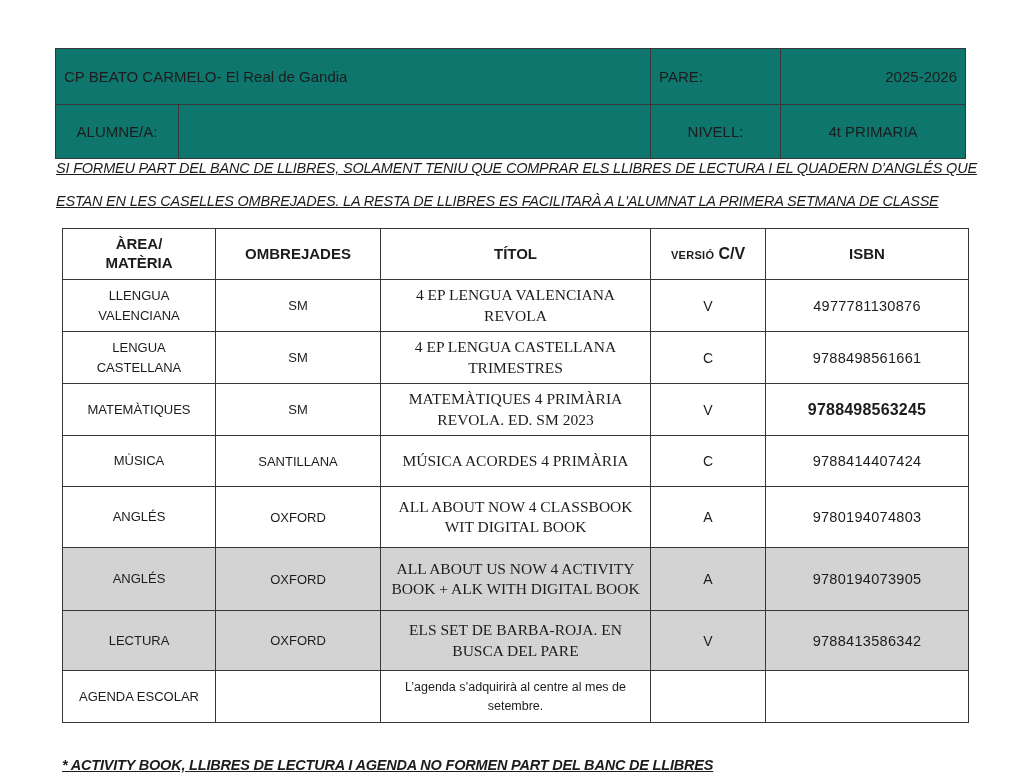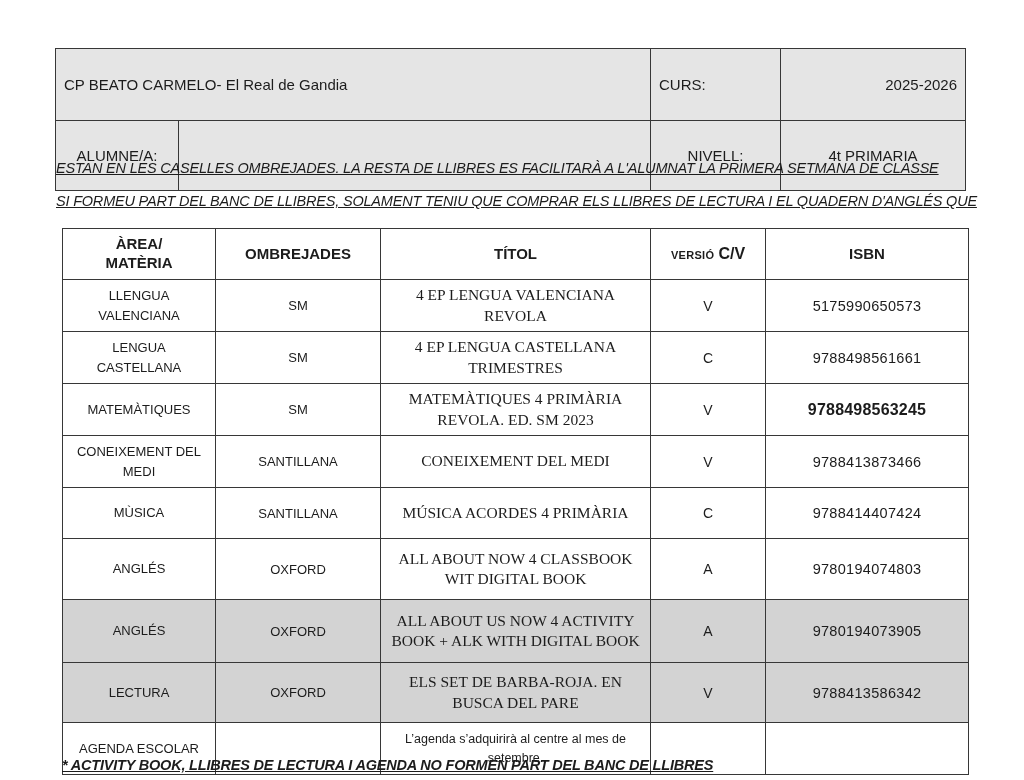--- a/index.html
+++ b/index.html
@@ -1,21 +1,21 @@
 <!DOCTYPE html>
 <html><head>
 <meta charset="utf-8">
 <style>
   html,body{margin:0;padding:0;background:#ffffff;}
   body{width:1024px;height:780px;font-family:"Liberation Sans",sans-serif;color:#1c1c1c;}
   .page{position:relative;width:1024px;height:780px;background:#fff;overflow:hidden;}
 
   
   .top-table{position:absolute;left:55px;top:48px;width:910px;border-collapse:collapse;table-layout:fixed;}
-  .top-table td{border:1.5px solid #373737;font-size:15px;padding:12px 8px;vertical-align:middle;background:#e5e5e5;}
+  .top-table td{border:1.5px solid #373737;font-size:15px;padding:4px 8px;vertical-align:middle;background:#0f766e;}
   .top-table tr:first-child td{height:47px;}
   .top-table tr:last-child td{height:45px;text-align:center;}
   .t-right{text-align:right;padding-right:12px;}
 
   
   .notice{position:absolute;left:56px;top:152px;width:912px;font-style:italic;font-size:14.5px;line-height:33px;letter-spacing:-0.2px;}
   .notice div{text-decoration:underline;white-space:nowrap;}
 
   
   .main-table{position:absolute;left:62px;top:228px;width:906px;border-collapse:collapse;table-layout:fixed;}
@@ -53,35 +53,35 @@
   <table class="top-table">
     <colgroup>
         <col style="width:123px">
         <col style="width:472px">
         <col style="width:130px">
         <col style="width:185px">
       </colgroup>
     <tbody>
         <tr>
       <td colspan="2">CP BEATO CARMELO- El Real de Gandia</td>
-      <td>CURS:</td>
+      <td>PARE:</td>
       <td class="t-right">2025-2026</td>
     </tr>
     <tr>
       <td>ALUMNE/A:</td>
       <td></td>
       <td>NIVELL:</td>
       <td class="t-right">4t PRIMARIA</td>
     </tr>
   </tbody>
     </table>
 
   <div class="notice">
+    <div>SI FORMEU PART DEL BANC DE LLIBRES, SOLAMENT TENIU QUE COMPRAR ELS LLIBRES DE LECTURA  I EL QUADERN D'ANGLÉS QUE</div>
     <div>ESTAN EN LES CASELLES OMBREJADES. LA RESTA DE LLIBRES ES FACILITARÀ A L'ALUMNAT LA PRIMERA SETMANA DE CLASSE</div>
-    <div>SI FORMEU PART DEL BANC DE LLIBRES, SOLAMENT TENIU QUE COMPRAR ELS LLIBRES DE LECTURA  I EL QUADERN D'ANGLÉS QUE</div>
   </div>
 
   <table class="main-table">
     <colgroup>
         <col class="c-area">
         <col class="c-edit">
         <col class="c-titol">
         <col class="c-versio">
         <col class="c-isbn">
       </colgroup>
@@ -98,42 +98,35 @@
         <span class="v-big">C/V</span>
       </th>
       <th>ISBN</th>
     </tr>
 
     <tr class="r50">
       <td class="area">LLENGUA VALENCIANA</td>
       <td class="edit">SM</td>
       <td class="titol">4 EP LENGUA VALENCIANA REVOLA</td>
       <td class="versio">V</td>
-      <td class="isbn">5175990650573</td>
+      <td class="isbn">4977781130876</td>
     </tr>
     <tr class="r50">
       <td class="area">LENGUA CASTELLANA</td>
       <td class="edit">SM</td>
       <td class="titol">4 EP LENGUA CASTELLANA TRIMESTRES</td>
       <td class="versio">C</td>
       <td class="isbn">9788498561661</td>
     </tr>
     <tr class="r50">
       <td class="area">MATEMÀTIQUES</td>
       <td class="edit">SM</td>
       <td class="titol">MATEMÀTIQUES 4 PRIMÀRIA REVOLA. ED. SM 2023</td>
       <td class="versio">V</td>
       <td class="isbn isbn-big">9788498563245</td>
-    </tr>
-    <tr class="r50">
-      <td class="area">CONEIXEMENT DEL MEDI</td>
-      <td class="edit">SANTILLANA</td>
-      <td class="titol">CONEIXEMENT DEL MEDI</td>
-      <td class="versio">V</td>
-      <td class="isbn">9788413873466</td>
     </tr>
     <tr class="r49">
       <td class="area">MÙSICA</td>
       <td class="edit">SANTILLANA</td>
       <td class="titol">MÚSICA ACORDES 4 PRIMÀRIA</td>
       <td class="versio">C</td>
       <td class="isbn">9788414407424</td>
     </tr>
     <tr class="r59">
       <td class="area">ANGLÉS</td>

